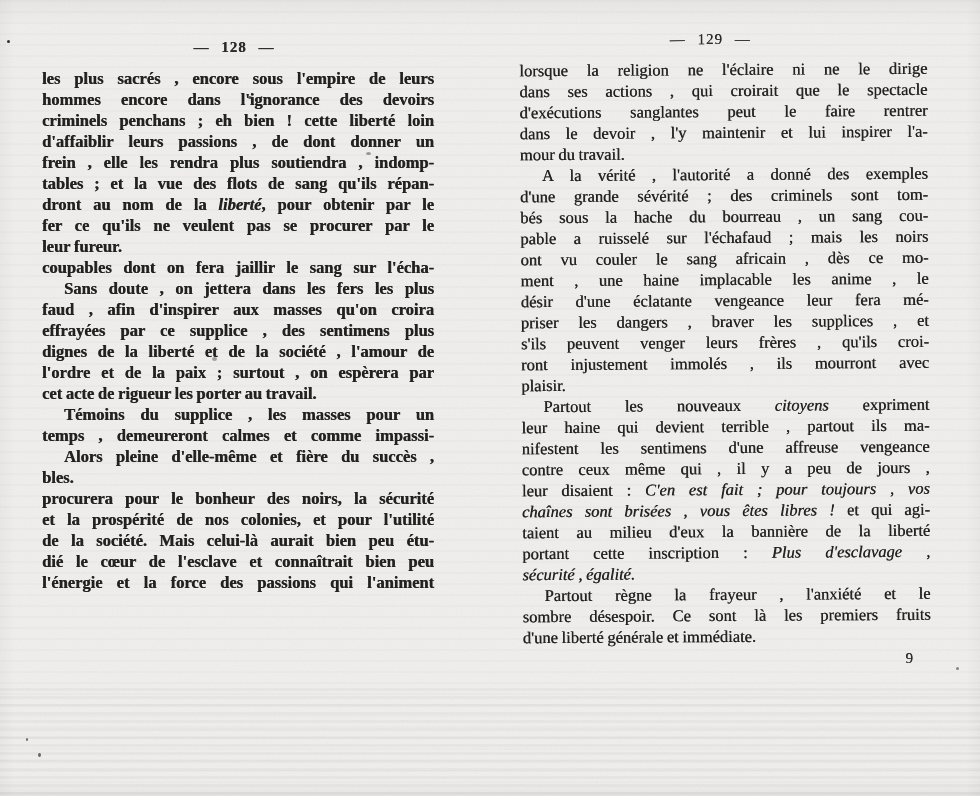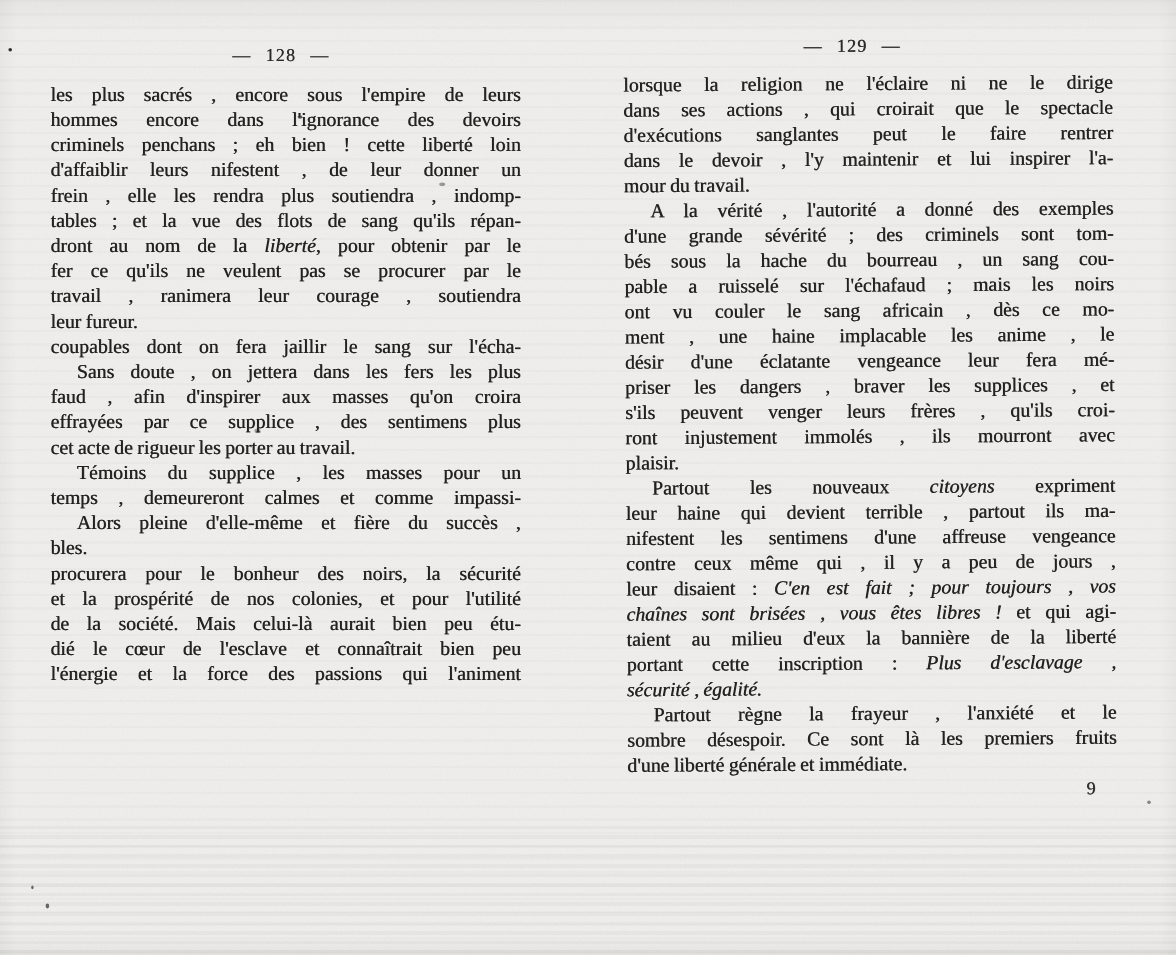--- a/index.html
+++ b/index.html
@@ -55,20 +55,21 @@
     z-index: 6;
   }
   .page {
     position: absolute;
     z-index: 3;
   }
   .page-left {
     left: 42px;
     top: 37px;
     width: 392px;
+    font-weight: bold;
   }
   .page-right {
     left: 521px;
     top: 29px;
     width: 408px;
     transform: rotate(-0.35deg);
   }
   .header {
     text-align: center;
     font-size: 15px;
@@ -125,31 +126,32 @@
   <div class="streaks-global"></div>
   <div class="streaks-bottom"></div>
   <div class="vignette"></div>
 
   <div class="page page-left">
     <div class="header">— 128 —</div>
     <div class="text-block">
         <div class="line j">les plus sacrés , encore sous l'empire de leurs</div>
         <div class="line j">hommes encore dans l'ignorance des devoirs</div>
         <div class="line j">criminels penchans ; eh bien ! cette liberté loin</div>
-        <div class="line j">d'affaiblir leurs nifestent , de leur donner un</div>
+        <div class="line j">d'affaiblir leurs passions , de dont donner un</div>
         <div class="line j">frein , elle les rendra plus soutiendra , indomp-</div>
         <div class="line j">tables ; et la vue des flots de sang qu'ils répan-</div>
         <div class="line j">dront au nom de la <i>liberté</i>, pour obtenir par le</div>
         <div class="line j">fer ce qu'ils ne veulent pas se procurer par le</div>
-        <div class="line j">travail , ranimera leur courage , soutiendra</div>
         <div class="line">leur fureur.</div>
         <div class="line j">coupables dont on fera jaillir le sang sur l'écha-</div>
         <div class="line j ind">Sans doute , on jettera dans les fers les plus</div>
         <div class="line j">faud , afin d'inspirer aux masses qu'on croira</div>
         <div class="line j">effrayées par ce supplice , des sentimens plus</div>
+        <div class="line j">dignes de la liberté et de la société , l'amour de</div>
+        <div class="line j">l'ordre et de la paix ; surtout , on espèrera par</div>
         <div class="line">cet acte de rigueur les porter au travail.</div>
         <div class="line j ind">Témoins du supplice , les masses pour un</div>
         <div class="line j">temps , demeureront calmes et comme impassi-</div>
         <div class="line j ind">Alors pleine d'elle-même et fière du succès ,</div>
         <div class="line">bles.</div>
         <div class="line j">procurera pour le bonheur des noirs, la sécurité</div>
         <div class="line j">et la prospérité de nos colonies, et pour l'utilité</div>
         <div class="line j">de la société. Mais celui-là aurait bien peu étu-</div>
         <div class="line j">dié le cœur de l'esclave et connaîtrait bien peu</div>
         <div class="line j">l'énergie et la force des passions qui l'animent</div>

